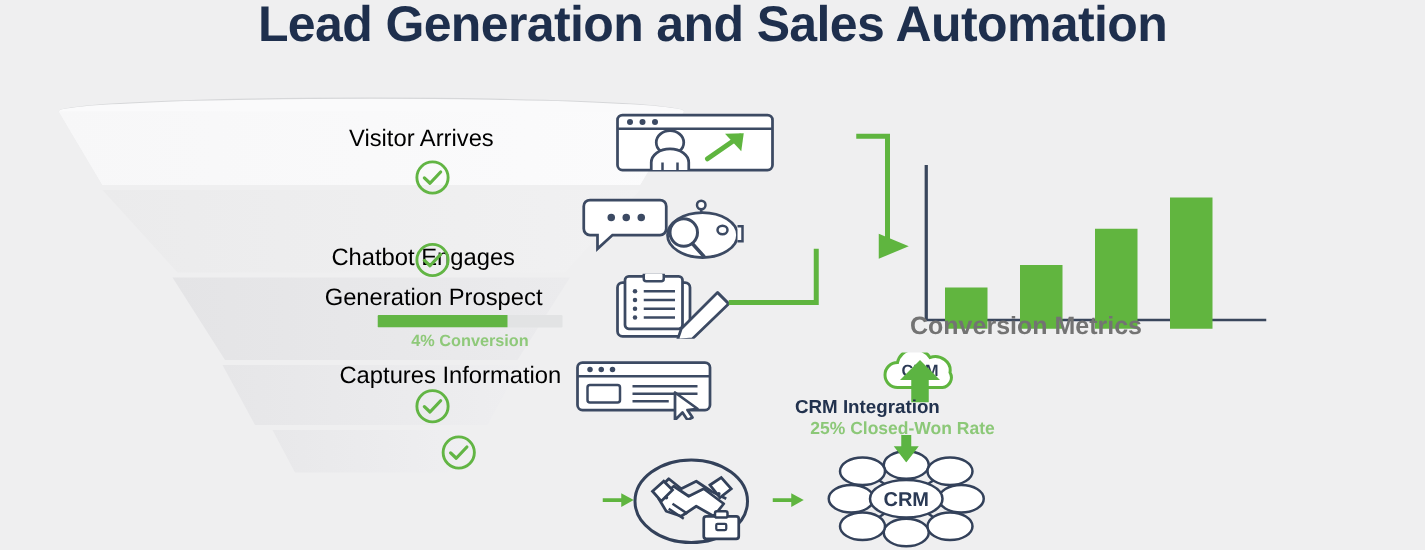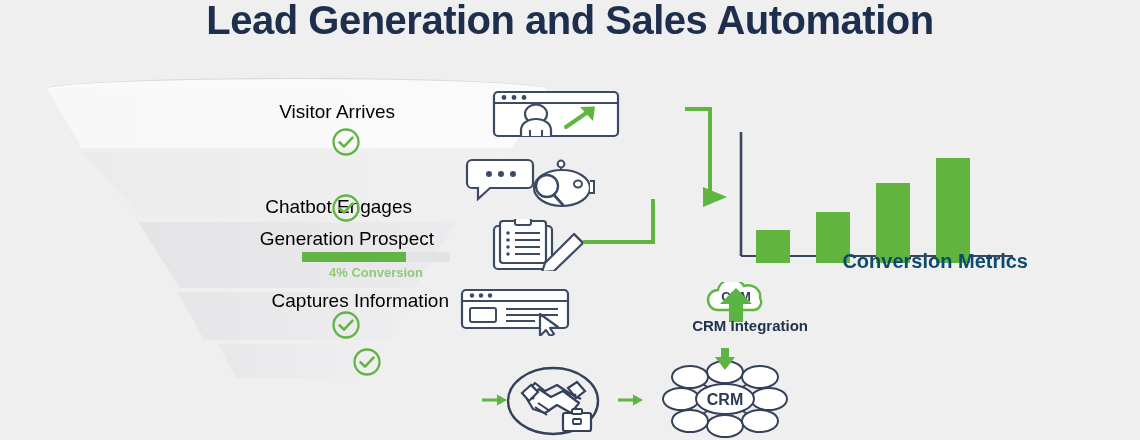--- a/index.html
+++ b/index.html
@@ -38,28 +38,28 @@
     font-size:13px;font-weight:bold;color:#8fc97a;white-space:nowrap;
   }
 
   .sicon{position:absolute;}
 
   
   #chart{position:absolute;left:728px;top:120px;width:300px;height:165px;}
   .bar{position:absolute;bottom:22px;background:#61b53f;}
   .chart-label{
     position:absolute;left:0;top:130px;width:300px;
-    text-align:right;font-size:20px;font-weight:bold;color:#0c4a6e;
+    text-align:left;font-size:20px;font-weight:bold;color:#737373;
     white-space:nowrap;
   }
 
   
   .crm-title{
     position:absolute;font-size:15px;font-weight:bold;color:#22324e;
-    white-space:nowrap;text-align:right;
+    white-space:nowrap;text-align:left;
   }
   .crm-sub{
     position:absolute;font-size:14px;font-weight:bold;color:#8cc878;
     white-space:nowrap;text-align:center;
   }
 </style>
 </head>
 <body>
 
 <div id="stage">
@@ -261,18 +261,19 @@
 
   <svg class="sicon" style="left:700px;top:282px;" width="72" height="34" viewBox="0 0 72 34">
     <path d="M18 28 a10 10 0 0 1 0 -20 a14 13 0 0 1 26 -4 a12 11 0 0 1 16 12 a8 8 0 0 1 -6 12 z" fill="#fff" stroke="#5fb53f" stroke-width="2.4"></path>
     <text x="36" y="19" text-anchor="middle" font-family="Liberation Sans, sans-serif" font-size="13" font-weight="bold" fill="#2b3a55">CRM</text>
   </svg>
   <svg class="sicon" style="left:718px;top:288px;" width="36" height="34" viewBox="0 0 36 34">
     <path d="M18 0 L34 16 L25 16 L25 34 L11 34 L11 16 L2 16 Z" fill="#5cb442"></path>
   </svg>
 
   <div class="crm-title" style="left:636px;top:317px;width:172px;">CRM Integration</div>
+  <div class="crm-sub" style="left:636px;top:334px;width:172px;">25% Closed-Won Rate</div>
 
   <svg class="sicon" style="left:714px;top:348px;" width="22" height="22" viewBox="0 0 22 22">
     <path d="M11 22 L1 9 L7 9 L7 0 L15 0 L15 9 L21 9 Z" fill="#5cb442"></path>
   </svg>
 
 </div>
 
 </body></html>

